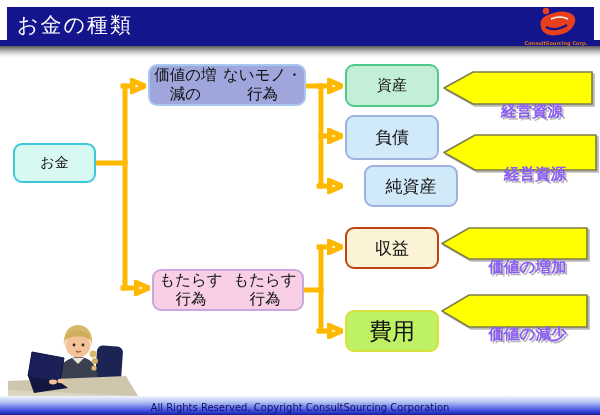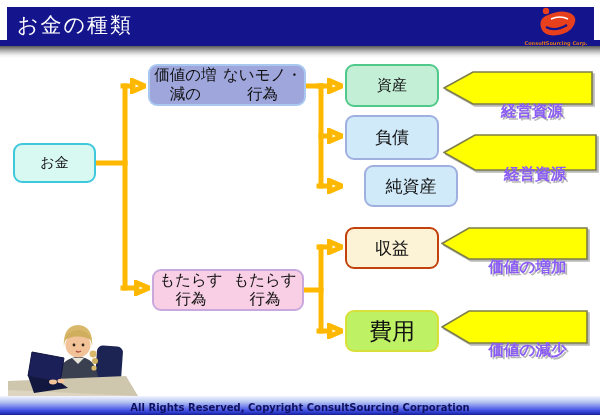--- a/index.html
+++ b/index.html
@@ -29,34 +29,34 @@
   .box-exp    {left:345px;top:310px;width:94px; height:42px;background:#bef264;border:2px solid #D9E03C;font-size:23px;}
 
   
   .callout{position:absolute;z-index:3;filter:drop-shadow(2px 2px 0px #b8b8b8);}
   .callout svg{position:absolute;left:0;top:0;}
   .callout .clabel{position:absolute;top:0;bottom:0;display:flex;align-items:center;justify-content:center;
     font-size:15.5px;font-weight:600;color:#8b5cf6;margin-top:40px;}
   .co-1{left:443px;top:71px; width:150px;height:34px;} .co-1 .clabel{left:30px;right:2px;}
   .co-2{left:443px;top:134px;width:154px;height:37px;} .co-2 .clabel{left:32px;right:2px;}
   .co-3{left:441px;top:227px;width:147px;height:33px;} .co-3 .clabel{left:28px;right:2px;}
-  .co-4{left:441px;top:310px;width:147px;height:34px;} .co-4 .clabel{left:28px;right:2px;}
+  .co-4{left:441px;top:294px;width:147px;height:34px;} .co-4 .clabel{left:28px;right:2px;}
 
   
   .connectors{position:absolute;left:0;top:0;z-index:2;}
   .connectors path{stroke:#FFB800;stroke-width:5;fill:none;stroke-linecap:square;}
 
   
   .character{position:absolute;left:8px;top:320px;z-index:4;}
 
   
   .footer{position:absolute;left:0;top:396px;width:600px;height:19px;z-index:5;
     background:linear-gradient(180deg,#f2f5ff 0%,#b9c8f2 30%,#4553e6 75%,#2330b8 92%,#141f8a 100%);
     display:flex;align-items:center;justify-content:center;}
-  .footer-text{font-size:10px;font-weight:700;color:#101060;padding-top:3px;}
+  .footer-text{font-size:10px;font-weight:400;color:#101060;padding-top:3px;}
 </style>
 </head>
 <body>
 
 <div id="slide">
 
   <div class="header-block"></div>
   <div class="header-band"></div>
   <div class="header-shadow"></div>
   <div class="page-title">お金の種類</div>

